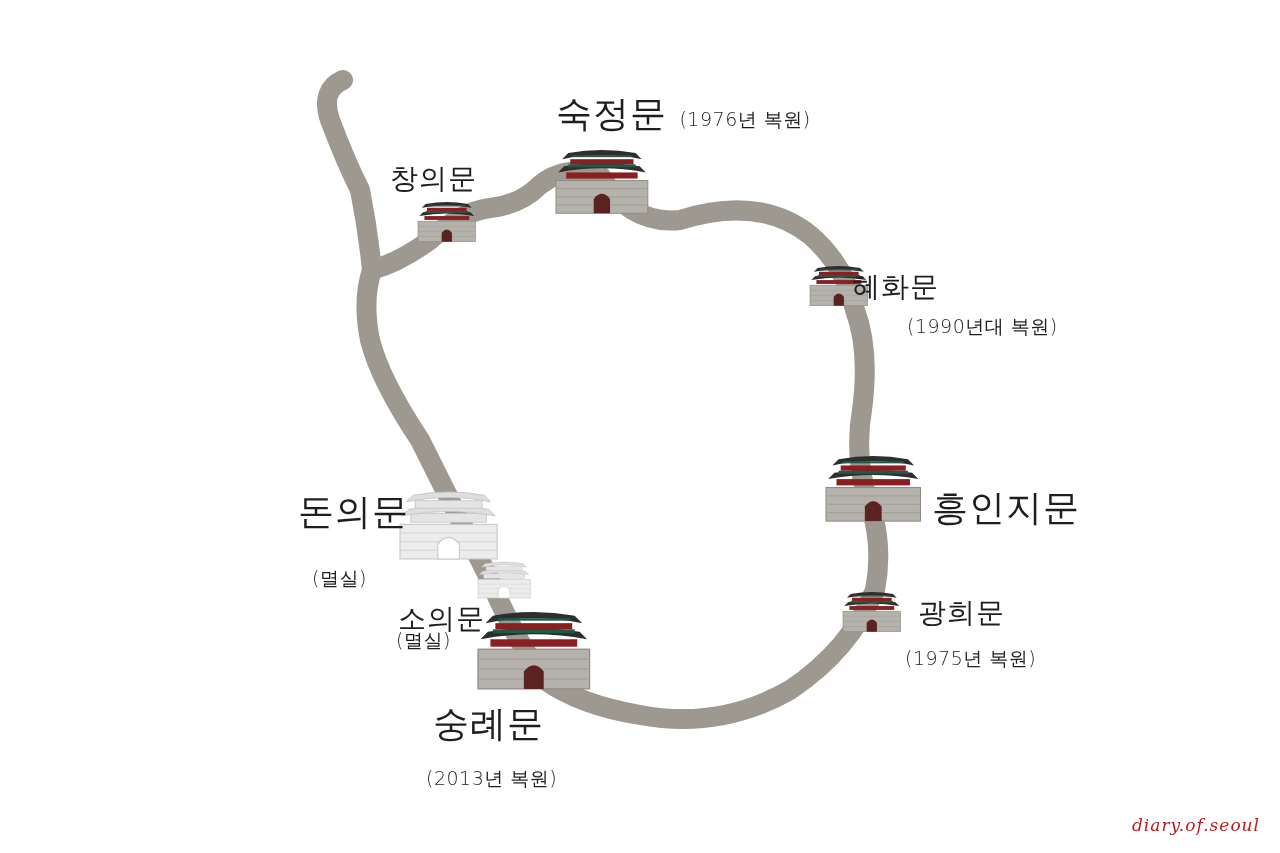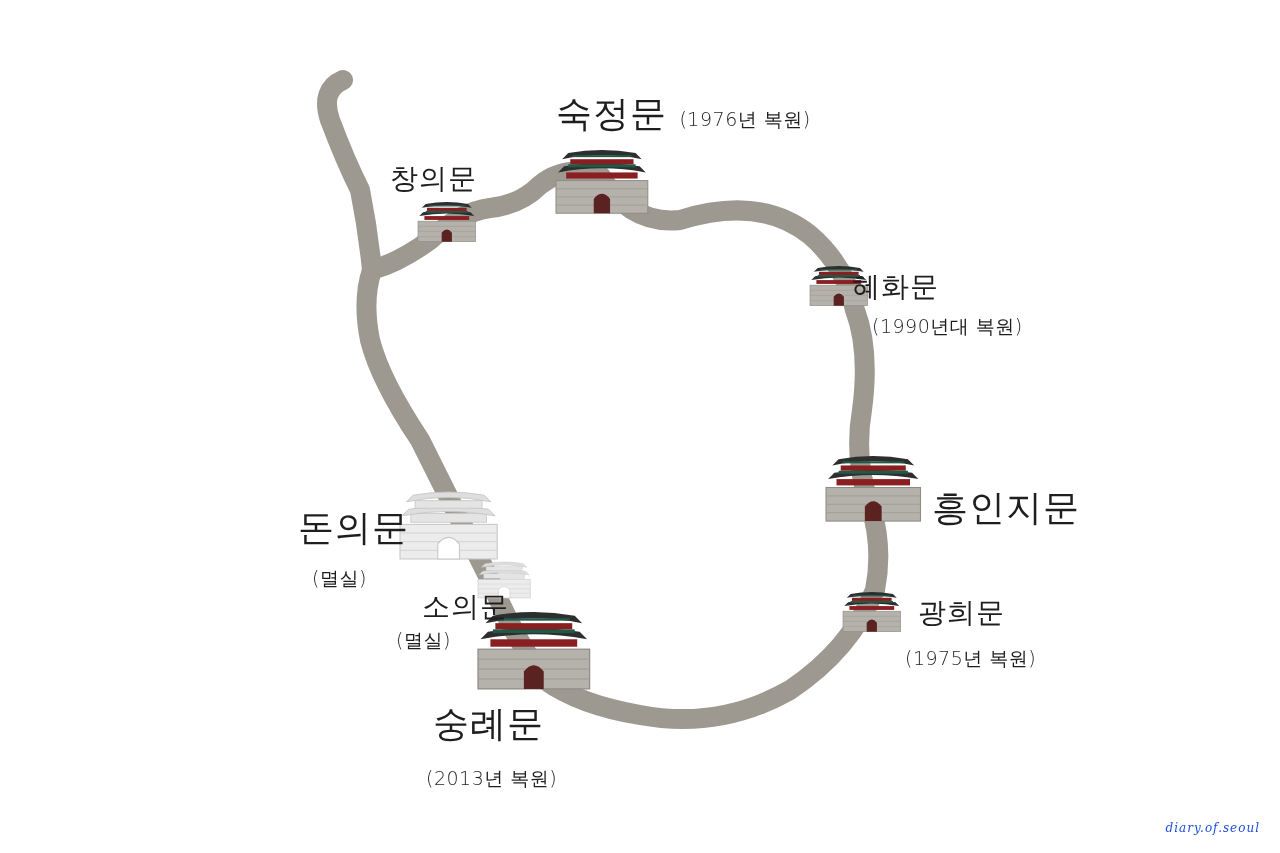--- a/index.html
+++ b/index.html
@@ -4,21 +4,21 @@
 <style>
   html, body { margin: 0; padding: 0; background: #ffffff; }
   body { width: 1280px; height: 853px; position: relative; overflow: hidden;
          font-family: "DejaVu Sans", sans-serif; color: #222; }
   #map-svg { position: absolute; left: 0; top: 0; }
   .label { position: absolute; white-space: nowrap; color: #1e1e1e; font-weight: 300; letter-spacing: 1px; }
   .name-xl { font-size: 36px; text-align: center; }
   .name-md { font-size: 28px; text-align: right; }
   .note { font-size: 19px; letter-spacing: 0.5px; }
   .watermark { position: absolute; right: 20px; bottom: 18px; font-family: "DejaVu Serif", serif;
-               font-style: italic; font-size: 12px; color: #1d4ed8; letter-spacing: 1px; }
+               font-style: italic; font-size: 17px; color: #b91c1c; letter-spacing: 1px; }
 </style>
 </head>
 <body>
 
 <svg id="map-svg" width="1280" height="853" viewBox="0 0 1280 853">
   <defs>
     <g id="gate-colored">
 
       <rect x="0" y="30" width="90" height="32" fill="#b5b2ab" stroke="#8f8c86" stroke-width="1"></rect>
       <line x1="0" y1="38" x2="90" y2="38" stroke="#9d9a94" stroke-width="0.8"></line>
@@ -98,29 +98,29 @@
 </svg>
 
 <div class="label name-xl" style="left:556px; top:90px;">
   <span>숙정문</span>
   <span class="note">(1976년 복원)</span>
 </div>
 
 <div class="label name-md" style="left:390px; top:160px;">창의문</div>
 
 <div class="label name-md" style="left:852px; top:268px;">혜화문</div>
-<div class="label note" style="left:872px; top:314px;">(1990년대 복원)</div>
+<div class="label note" style="left:907px; top:314px;">(1990년대 복원)</div>
 
 <div class="label name-xl" style="left:932px; top:484px;">흥인지문</div>
 
 <div class="label name-md" style="left:918px; top:594px;font-family:Liberation Mono, monospace;">광희문</div>
 <div class="label note" style="left:905px; top:646px;">(1975년 복원)</div>
 
 <div class="label name-xl" style="left:433px; top:700px;">숭례문</div>
 <div class="label note" style="left:426px; top:766px;">(2013년 복원)</div>
 
-<div class="label name-md" style="left:398px; top:588px;margin-left:24px;">소의문</div>
+<div class="label name-md" style="left:398px; top:600px;">소의문</div>
 <div class="label note" style="left:396px; top:628px;">(멸실)</div>
 
-<div class="label name-xl" style="left:298px; top:504px;">돈의문</div>
+<div class="label name-xl" style="left:298px; top:488px;">돈의문</div>
 <div class="label note" style="left:312px; top:566px;">(멸실)</div>
 
 <div class="watermark">diary.of.seoul</div>
 
 </body></html>

